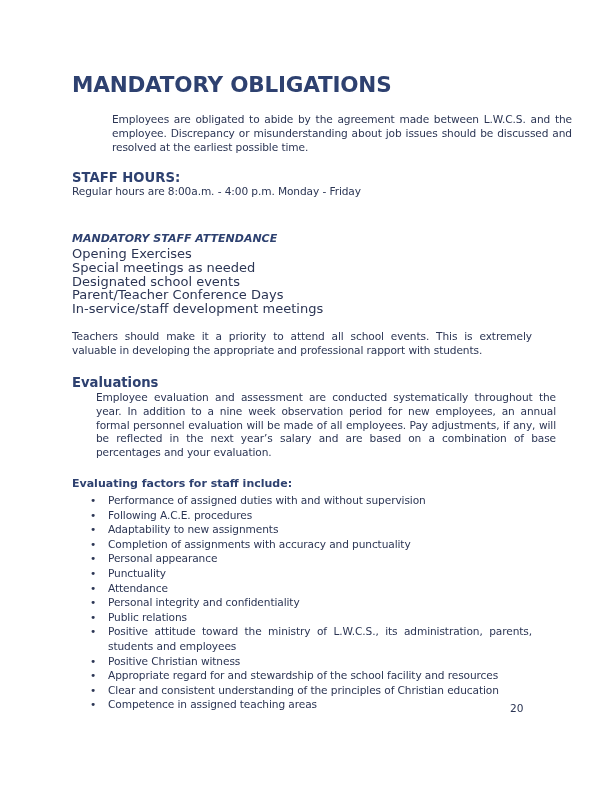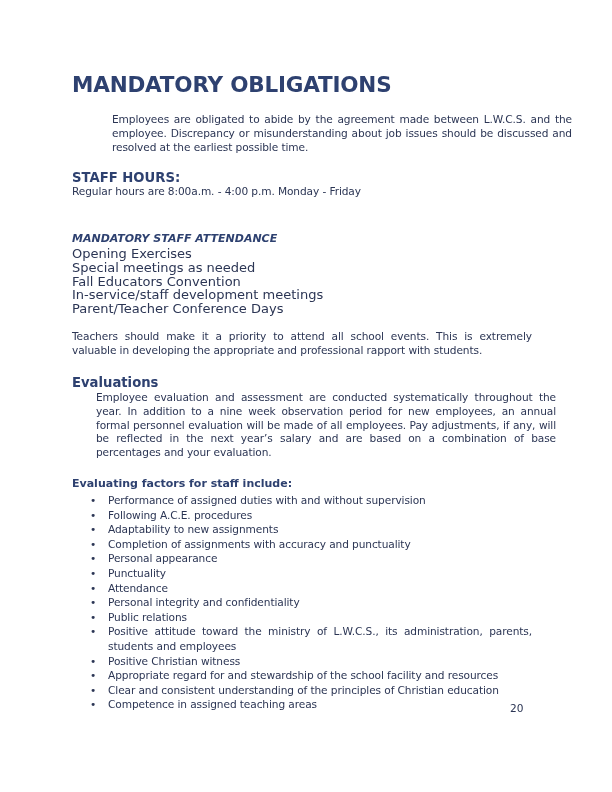--- a/index.html
+++ b/index.html
@@ -48,23 +48,23 @@
   <h1 class="title">MANDATORY OBLIGATIONS</h1>
   <p class="para intro">Employees are obligated to abide by the agreement made between L.W.C.S. and the employee. Discrepancy or misunderstanding about job issues should be discussed and resolved at the earliest possible time.</p>
 
   <h2 class="h2 staff-hours-h">STAFF HOURS:</h2>
   <p class="para staff-hours-t">Regular hours are 8:00a.m. - 4:00 p.m. Monday - Friday</p>
 
   <h2 class="h2 mand-h">MANDATORY STAFF ATTENDANCE</h2>
   <div class="mand-list">
     <div>Opening Exercises</div>
     <div>Special meetings as needed</div>
-    <div>Fall Educators Convention</div>
+    <div>Designated school events</div>
+    <div>Parent/Teacher Conference Days</div>
     <div>In-service/staff development meetings</div>
-    <div>Parent/Teacher Conference Days</div>
   </div>
   <p class="para mand-note">Teachers should make it a priority to attend all school events. This is extremely valuable in developing the appropriate and professional rapport with students.</p>
 
   <h2 class="h2 eval-h">Evaluations</h2>
   <p class="para eval-t">Employee evaluation and assessment are conducted systematically throughout the year. In addition to a nine week observation period for new employees, an annual formal personnel evaluation will be made of all employees. Pay adjustments, if any, will be reflected in the next year’s salary and are based on a combination of base percentages and your evaluation.</p>
 
   <h2 class="h2 factors-h">Evaluating factors for staff include:</h2>
   <ul class="factors">
     <li>
         <span class="bullet">•</span>

